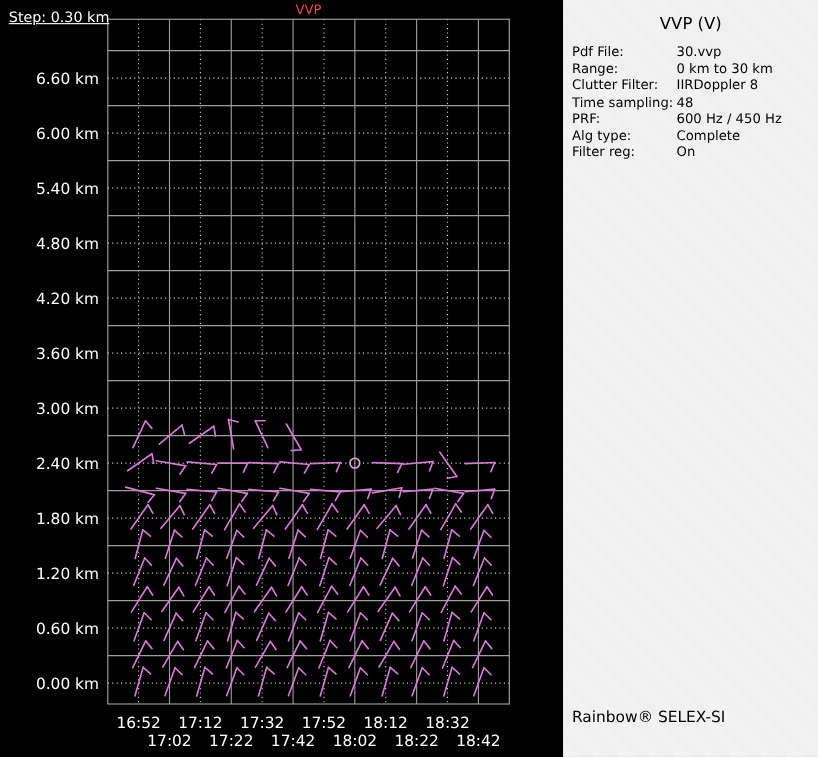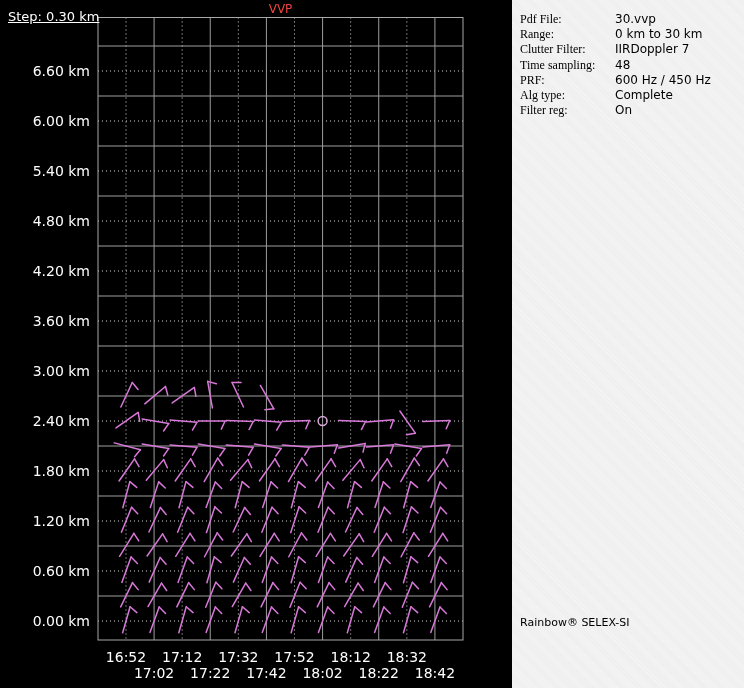--- a/index.html
+++ b/index.html
@@ -12,23 +12,23 @@
   #step-label{position:absolute;left:8px;top:9px;color:#fff;font-size:13px;text-decoration:underline;}
   #plot-svg{position:absolute;left:0;top:0;}
   
   #info-panel{position:absolute;left:512px;top:0;width:232px;height:688px;
               background:#f1f1f1;
               background-image:repeating-linear-gradient(45deg,#f4f4f4 0 1px,#eeeeee 1px 2px);
               color:#000;}
   #panel-header{margin-top:12px;text-align:center;font-size:15px;line-height:18px;}
   #panel-fields{margin-top:10px;padding-left:8px;font-size:12px;line-height:15.2px;}
   .field-row{white-space:nowrap;}
-  .field-label{display:inline-block;width:95px;font-family:Liberation Serif, serif;}
+  .field-label{display:inline-block;width:95px;}
   .field-value{display:inline;}
-  #brand-footer{position:absolute;left:8px;top:616px;font-size:11px;}
+  #brand-footer{position:absolute;left:8px;top:644px;font-size:14px;}
 </style>
 </head>
 <body>
 
 <div id="chart-area">
   <svg id="plot-svg" width="512" height="688">
       <line x1="98" x2="463" y1="621" y2="621" stroke="#d8d8d8" stroke-width="1" stroke-dasharray="1 3"></line>
       <line x1="98" x2="463" y1="571.0002" y2="571.0002" stroke="#d8d8d8" stroke-width="1" stroke-dasharray="1 3"></line>
       <line x1="98" x2="463" y1="521.0004" y2="521.0004" stroke="#d8d8d8" stroke-width="1" stroke-dasharray="1 3"></line>
       <line x1="98" x2="463" y1="471.0006" y2="471.0006" stroke="#d8d8d8" stroke-width="1" stroke-dasharray="1 3"></line>
@@ -542,24 +542,25 @@
       <text x="322.581" y="678" fill="#ffffff" font-size="14px" text-anchor="middle" font-family="&quot;DejaVu Sans&quot;,sans-serif">18:02</text>
       <text x="378.74699999999996" y="678" fill="#ffffff" font-size="14px" text-anchor="middle" font-family="&quot;DejaVu Sans&quot;,sans-serif">18:22</text>
       <text x="434.913" y="678" fill="#ffffff" font-size="14px" text-anchor="middle" font-family="&quot;DejaVu Sans&quot;,sans-serif">18:42</text>
     </svg>
   <div id="chart-title">VVP</div>
   <div id="step-label">Step: 0.30 km</div>
 </div>
 
 <div id="info-panel">
   <div id="panel-header">
+    <div>VVP (V)</div>
   </div>
   <div id="panel-fields">
       <div class="field-row"><span class="field-label">Pdf File:</span><span class="field-value">30.vvp</span></div>
       <div class="field-row"><span class="field-label">Range:</span><span class="field-value">0 km to 30 km</span></div>
-      <div class="field-row"><span class="field-label">Clutter Filter:</span><span class="field-value">IIRDoppler 7</span></div>
+      <div class="field-row"><span class="field-label">Clutter Filter:</span><span class="field-value">IIRDoppler 8</span></div>
       <div class="field-row"><span class="field-label">Time sampling:</span><span class="field-value">48</span></div>
       <div class="field-row"><span class="field-label">PRF:</span><span class="field-value">600 Hz / 450 Hz</span></div>
       <div class="field-row"><span class="field-label">Alg type:</span><span class="field-value">Complete</span></div>
       <div class="field-row"><span class="field-label">Filter reg:</span><span class="field-value">On</span></div>
     </div>
   <div id="brand-footer">Rainbow® SELEX-SI</div>
 </div>
 
 </body></html>

